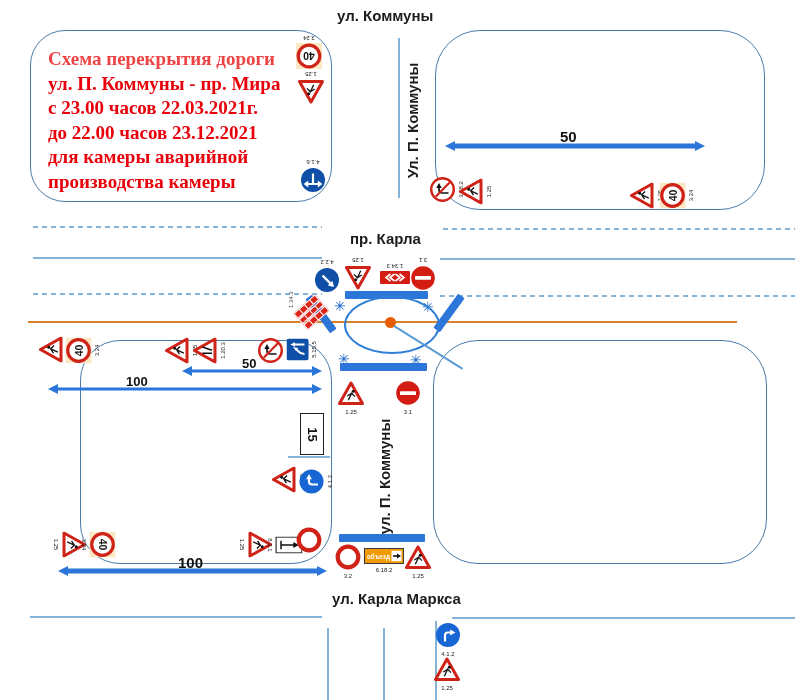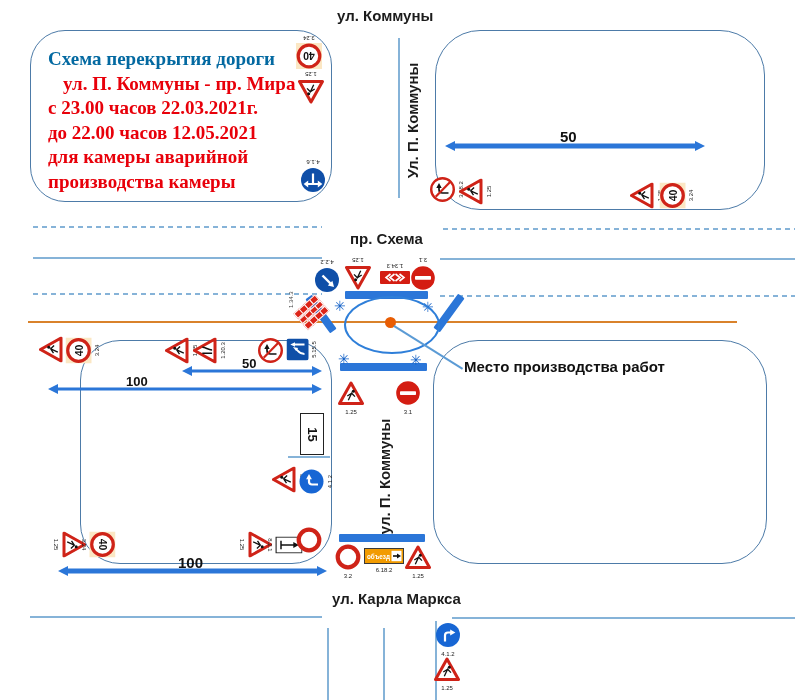--- a/index.html
+++ b/index.html
@@ -29,48 +29,47 @@
   .bldg span{transform:rotate(90deg);font-size:13px;font-weight:bold;color:#111;}
   .bblocks{position:absolute;display:grid;grid-gap:1px;}
   .bblocks i{background:#dd2418;border:0.8px solid #fff;display:block;}
   .tinylabel{position:absolute;font-size:6px;color:#444;white-space:nowrap;}
 </style>
 </head>
 <body>
 
 <div id="canvas">
   <div class="street" style="left:337px;top:7px">ул. Коммуны</div>
-  <div class="street" style="left:350px;top:230px">пр. Схема</div>
+  <div class="street" style="left:350px;top:230px">пр. Карла</div>
   <div class="street" style="left:332px;top:590px">ул. Карла Маркса</div>
   <div class="street vert" style="left:347px;top:112px;width:130px">Ул. П. Коммуны</div>
   <div class="street vert" style="left:324px;top:468px;width:120px">ул. П. Коммуны</div>
-  <div class="worksite" style="left:464px;top:358px">Место производства работ</div>
   <div id="layers">
       <div class="block" style="left: 30px; top: 30px; width: 300px; height: 170px; border-radius: 35px;"></div>
       <div class="block" style="left: 435px; top: 30px; width: 328px; height: 178px; border-radius: 45px;"></div>
       <div class="block" style="left: 80px; top: 340px; width: 250px; height: 222px; border-radius: 40px;"></div>
       <div class="block" style="left: 433px; top: 340px; width: 332px; height: 222px; border-radius: 45px;"></div>
       <div class="rl dashed" style="left: 33px; top: 226px; width: 289px;"></div>
       <div class="rl dashed" style="left: 443px; top: 228px; width: 352px;"></div>
       <div class="rl solid" style="left: 33px; top: 257px; width: 289px;"></div>
       <div class="rl solid" style="left: 440px; top: 258px; width: 355px;"></div>
       <div class="rl dashed" style="left: 33px; top: 293px; width: 289px;"></div>
       <div class="rl dashed" style="left: 440px; top: 295px; width: 355px;"></div>
       <div class="rl orange" style="left: 28px; top: 321px; width: 709px;"></div>
       <div class="rl solid" style="left: 30px; top: 616px; width: 292px;"></div>
       <div class="rl solid" style="left: 452px; top: 617px; width: 343px;"></div>
       <div class="rl solid" style="left: 288px; top: 456px; width: 42px;"></div>
       <div class="vl" style="left: 398px; top: 38px; height: 160px;"></div>
       <div class="vl" style="left: 327px; top: 628px; height: 72px;"></div>
       <div class="vl" style="left: 383px; top: 628px; height: 72px;"></div>
       <div class="vl" style="left: 435px; top: 621px; height: 79px;"></div>
-      <div class="titleline" style="left: 48px; top: 48px; color: #0369a1;">Схема перекрытия дороги</div>
-      <div class="titleline" style="left: 63px; top: 72.5px; color: rgb(232, 0, 10);">ул. П. Коммуны - пр. Мира</div>
+      <div class="titleline" style="left: 48px; top: 48px; color: #ef4444;">Схема перекрытия дороги</div>
+      <div class="titleline" style="left: 48px; top: 72.5px; color: rgb(232, 0, 10);">ул. П. Коммуны - пр. Мира</div>
       <div class="titleline" style="left: 48px; top: 97px; color: rgb(232, 0, 10);">с 23.00 часов 22.03.2021г.</div>
-      <div class="titleline" style="left: 48px; top: 121.5px; color: rgb(232, 0, 10);">до 22.00 часов 12.05.2021</div>
+      <div class="titleline" style="left: 48px; top: 121.5px; color: rgb(232, 0, 10);">до 22.00 часов 23.12.2021</div>
       <div class="titleline" style="left: 48px; top: 146px; color: rgb(232, 0, 10);">для камеры аварийной</div>
       <div class="titleline" style="left: 48px; top: 170.5px; color: rgb(232, 0, 10);">производства камеры</div>
       <div class="sign" style="left: 296px; top: 34px; transform: rotate(180deg); transform-origin: center center;"><svg width="26" height="35" viewBox="0 0 26 35">
           <rect width="26" height="26" fill="#fbe7c4"></rect>
           <circle cx="13" cy="13" r="10.8" fill="#fff" stroke="#cf2318" stroke-width="3.2"></circle>
           <text x="13" y="17" font-size="10.5" font-weight="bold" text-anchor="middle" fill="#111" font-family="Liberation Sans,sans-serif">40</text>
           <text x="13" y="33.5" font-size="6" text-anchor="middle" fill="#222" font-family="Liberation Sans,sans-serif">3.24</text>
         </svg></div>
       <div class="sign" style="left: 298px; top: 70px; transform: rotate(180deg); transform-origin: center center;"><svg width="26" height="35" viewBox="0 0 26 35">
           <polygon points="13,3 24.5,23.5 1.5,23.5" fill="#fff" stroke="#cf2318" stroke-width="3" stroke-linejoin="round"></polygon>

